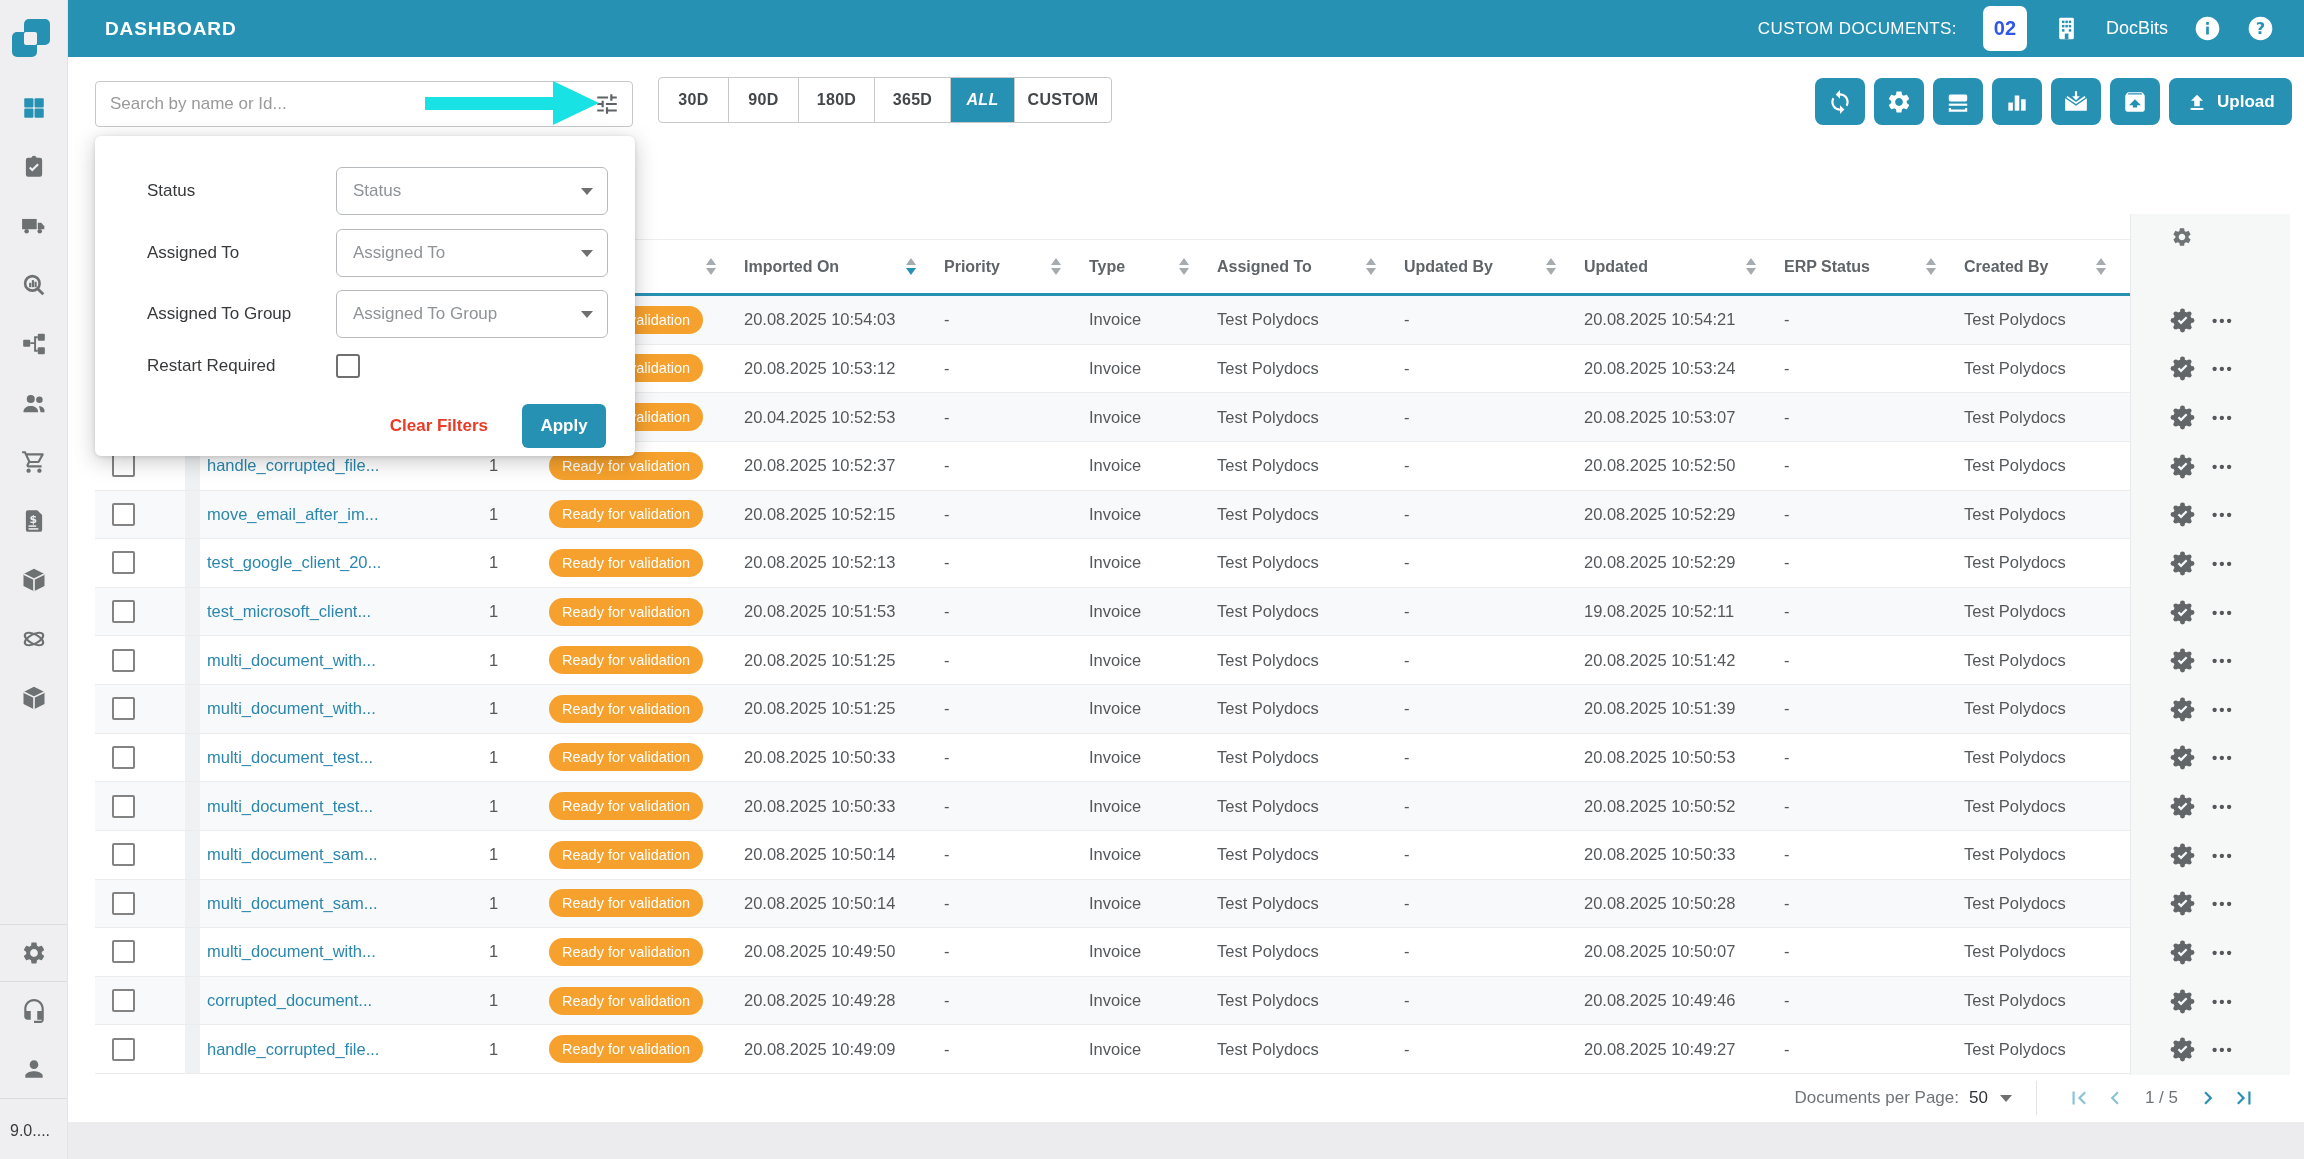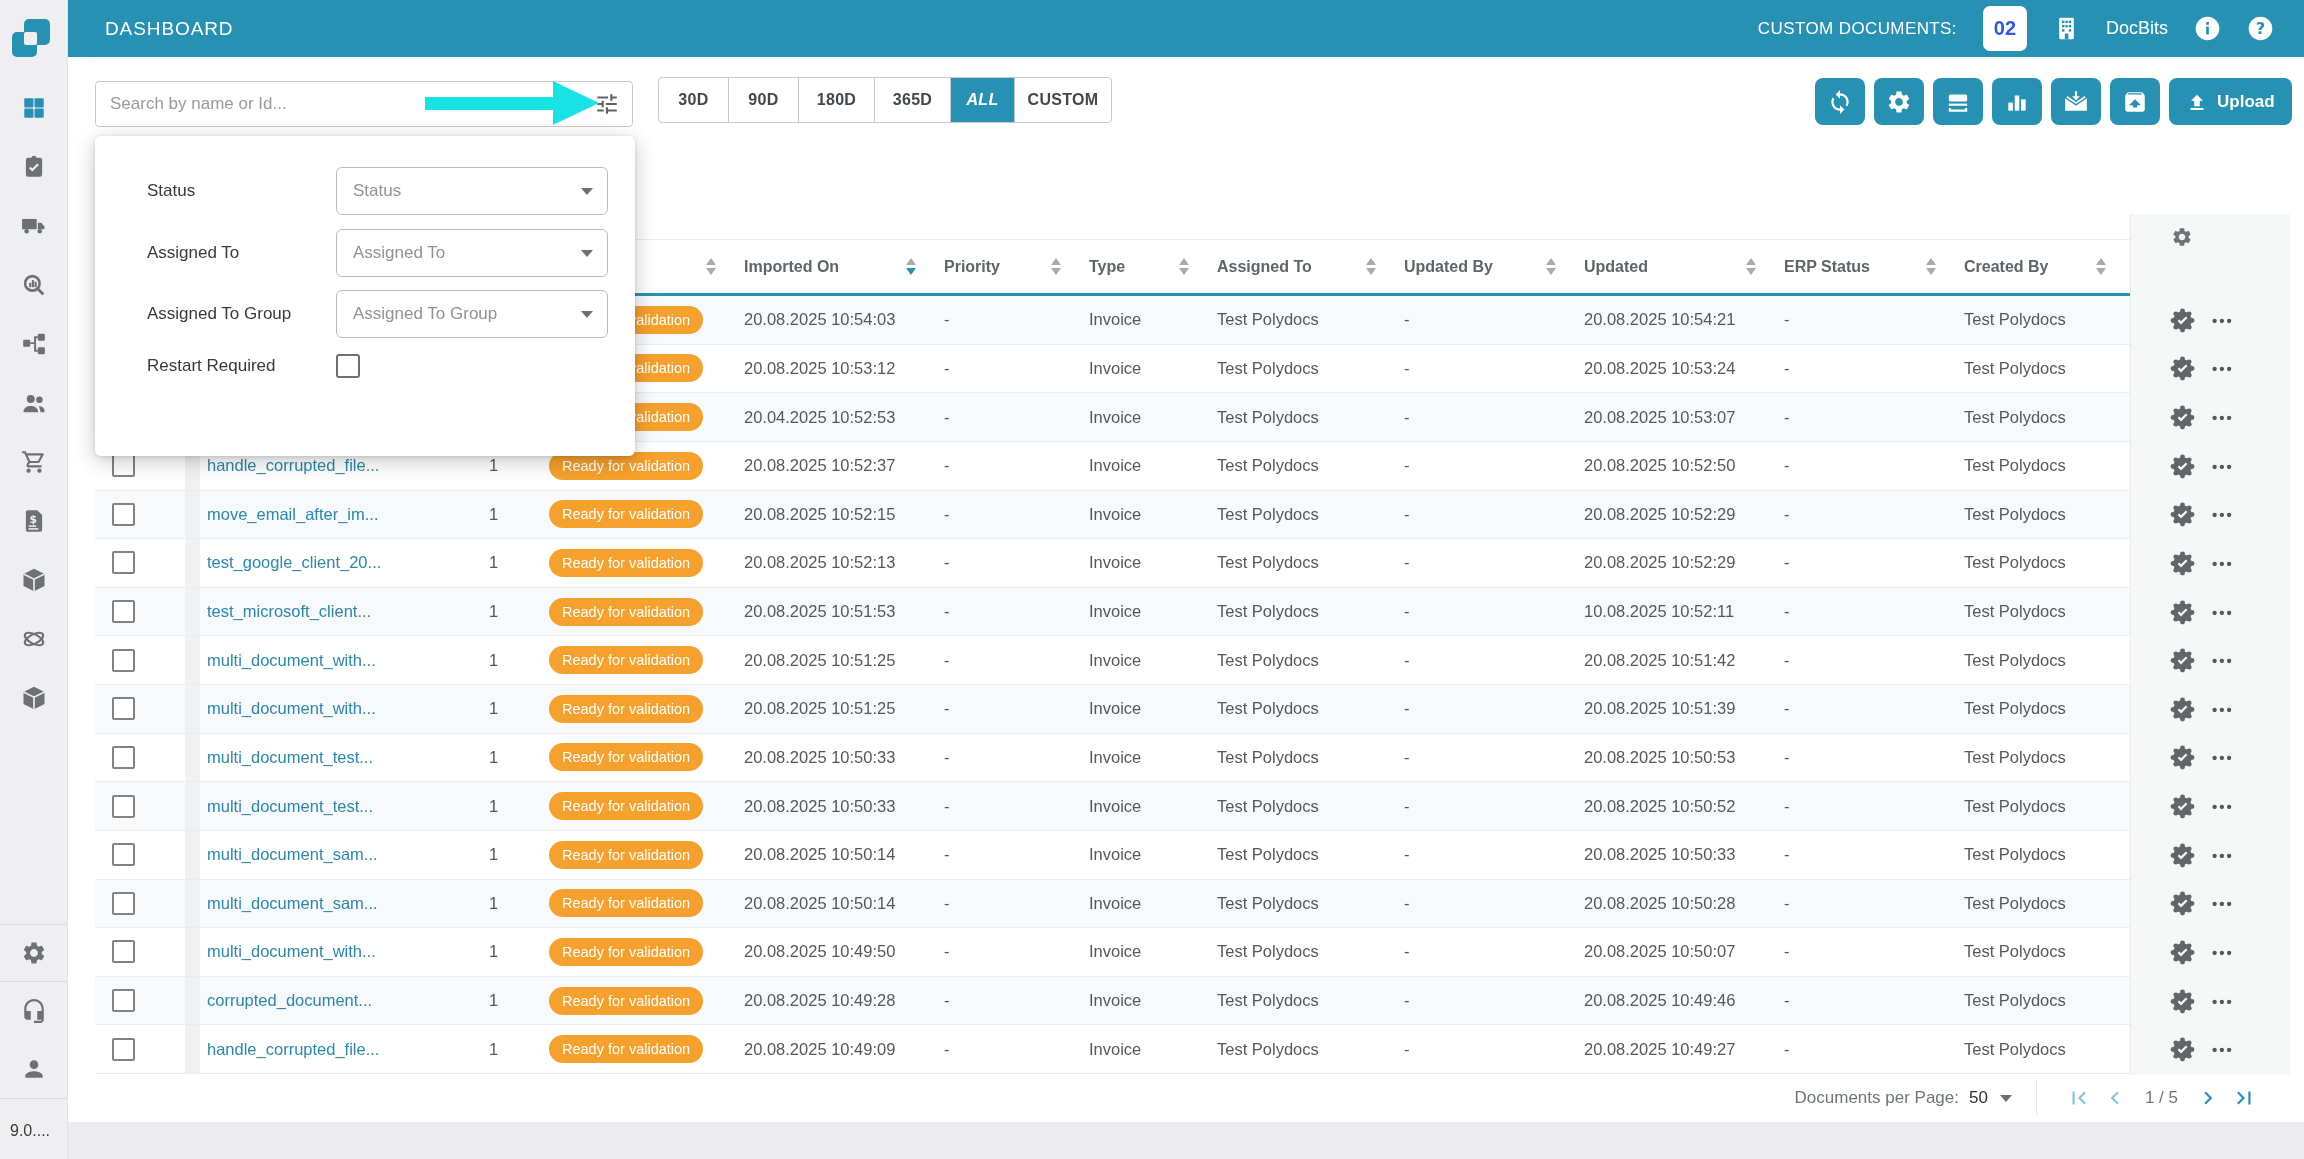--- a/index.html
+++ b/index.html
@@ -2,21 +2,21 @@
 <html><head>
 <meta charset="utf-8">
 <style>
   html,body{margin:0;padding:0;background:#fff;}
   .stage{position:relative;width:2304px;height:1159px;background:#ffffff;font-family:"Liberation Sans",sans-serif;overflow:hidden;}
   .stage *{box-sizing:border-box;}
   .stage [data-icon] svg{width:100%;height:100%;display:block;}
 
   
   .topbar{position:absolute;left:68px;top:0;width:2236px;height:57px;background:#2791b4;display:flex;align-items:center;justify-content:space-between;padding:0 30px 0 37px;color:#fff;}
-  .tb-title{font-size:19px;font-weight:normal;letter-spacing:.9px;}
+  .tb-title{font-size:19px;font-weight:bold;letter-spacing:.9px;}
   .tb-right{display:flex;align-items:center;gap:26px;}
   .pending-label{font-size:17px;letter-spacing:.4px;}
   .pending-badge{background:#fff;color:#2f58e8;font-weight:bold;font-size:20px;padding:11px 9px;border-radius:7px;min-width:44px;text-align:center;}
   .tb-ic{width:27px;height:27px;display:inline-block;}
   .brand{font-size:18px;}
 
   
   .sidebar{position:absolute;left:0;top:0;width:68px;height:1159px;background:#efeff1;border-right:1px solid #e3e3e4;z-index:10;}
   .logo{position:relative;height:57px;}
   .logo i{position:absolute;display:block;}
@@ -562,21 +562,21 @@
           </div>
           <div class="td " style="width: 60px;">1</div>
           <div class="td " style="width: 195px;">
             <span class="badge">Ready for validation</span>
           </div>
           <div class="td " style="width: 200px;">20.08.2025 10:51:53</div>
           <div class="td " style="width: 145px;">-</div>
           <div class="td " style="width: 128px;">Invoice</div>
           <div class="td " style="width: 187px;">Test Polydocs</div>
           <div class="td " style="width: 180px;">-</div>
-          <div class="td " style="width: 200px;">10.08.2025 10:52:11</div>
+          <div class="td " style="width: 200px;">19.08.2025 10:52:11</div>
           <div class="td " style="width: 180px;">-</div>
           <div class="td " style="width: 170px;">Test Polydocs</div>
         </div>
         <div class="tr">
           <div class="td cb" style="width: 90px;">
             <span class="cbx"></span>
           </div>
           <div class="td name" style="width: 300px;">
             <a class="doclink">multi_document_with...</a>
           </div>
@@ -1115,20 +1115,24 @@
       <span class="fp-label">Assigned To Group</span>
       <span class="fp-select">
           <span>Assigned To Group</span>
           <i class="fp-caret"></i>
         </span>
     </div>
     <div class="fp-row" style="top:216px;height:28px">
       <span class="fp-label">Restart Required</span>
       <span class="fp-check"></span>
     </div>
+    <div class="fp-footer">
+      <span class="fp-clear">Clear Filters</span>
+      <button class="fp-apply">Apply</button>
+    </div>
   </div>
 
   <div class="cyan-arrow">
       <i class="shaft"></i>
       <i class="head"></i>
     </div>
 
   <div class="bottom-strip"></div>
 </div>
 

